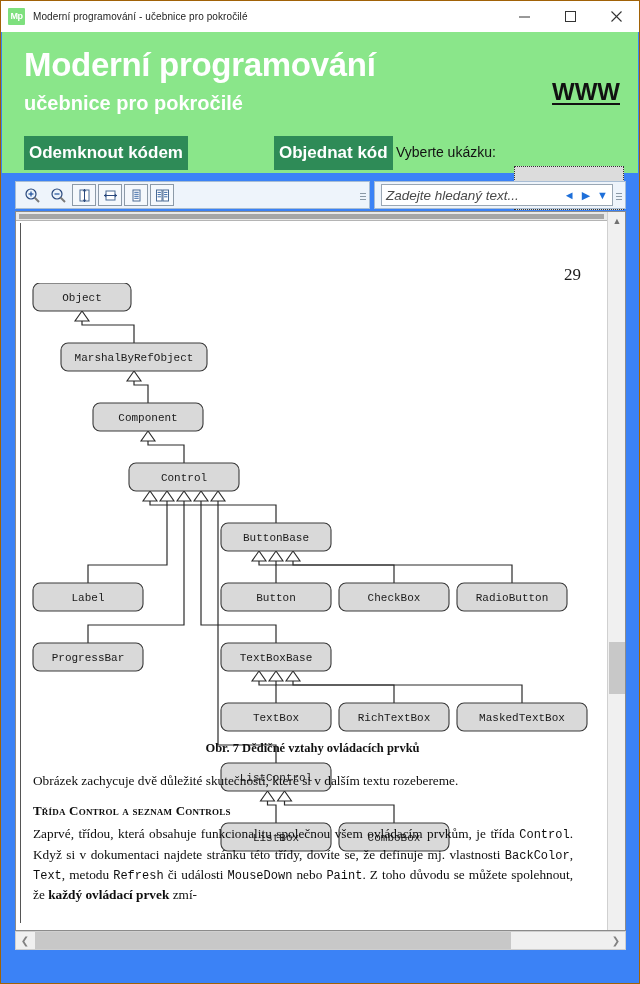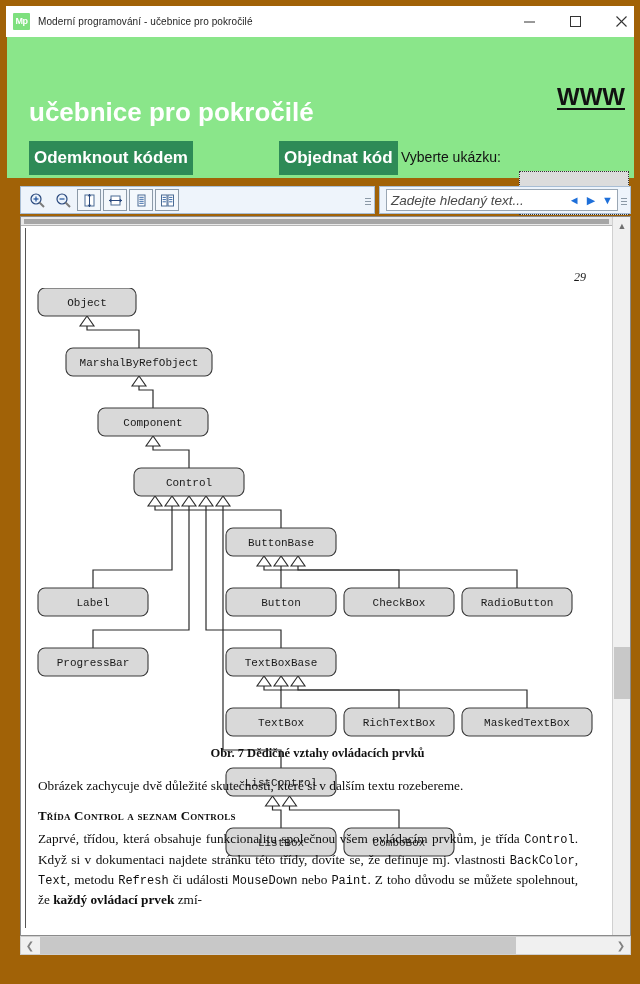--- a/index.html
+++ b/index.html
@@ -6,22 +6,22 @@
   html, body {
     margin: 0; padding: 0;
     width: 640px; height: 984px;
     overflow: hidden;
     font-family: "Liberation Sans", sans-serif;
     background: #ffffff;
   }
   #app {
     position: relative;
     width: 640px; height: 984px;
-    background: #a16207;
-    border: 6px solid #a16207;
+    background: #3b82f6;
+    border: 1px solid #a16207;
     overflow: hidden;
   }
 
   
   #titlebar {
     position: absolute; left: 0; top: 0;
     width: 638px; height: 31px;
     background: #ffffff;
     display: flex; align-items: center;
   }
@@ -50,21 +50,21 @@
     width: 636px; height: 141px;
     background: #8ae68a;
   }
   #brand-title {
     position: absolute; left: 22px; top: 14px;
     font-size: 33px; font-weight: bold; color: #ffffff;
     letter-spacing: -0.3px; white-space: nowrap;
   }
   #brand-sub {
     position: absolute; left: 22px; top: 60px;
-    font-size: 26px; font-weight: bold; color: #ffffff;
+    font-size: 20px; font-weight: bold; color: #ffffff;
     white-space: nowrap;
   }
   #www-link {
     position: absolute; right: 18px; top: 46px;
     font-size: 24px; font-weight: bold; color: #111111;
     text-decoration: underline; text-underline-offset: 3px;
     cursor: pointer;
   }
   .gbtn {
     position: absolute; top: 104px; height: 34px;
@@ -139,23 +139,22 @@
     background: #a6a6a6;
   }
   #page {
     position: absolute; left: 4px; top: 11px;
     width: 583px; height: 700px;
     background: #ffffff; border-left: 1px solid #555;
     overflow: hidden;
   }
   #page-number {
     position: absolute; right: 22px; top: 42px;
-    font-size: 12px; color: #1a1a1a;
+    font-size: 17px; color: #1a1a1a;
     font-family: "Liberation Serif", serif;
-    font-style: italic;
   }
 
   
   #vscroll {
     position: absolute; right: 0; top: 0; width: 18px; height: 720px;
     background: #f0f0f0; border-left: 1px solid #d0d0d0;
   }
   #vscroll .arr {
     width: 18px; height: 18px; display: flex;
     align-items: center; justify-content: center;
@@ -234,20 +233,21 @@
       <div class="wbtn">
         <svg width="13" height="13" viewBox="0 0 13 13">
             <line x1="1.5" y1="1.5" x2="11.5" y2="11.5" stroke="#333" stroke-width="1.1"></line>
             <line x1="11.5" y1="1.5" x2="1.5" y2="11.5" stroke="#333" stroke-width="1.1"></line>
           </svg>
       </div>
     </div>
   </div>
 
   <div id="header">
+    <div id="brand-title">Moderní programování</div>
     <div id="brand-sub">učebnice pro pokročilé</div>
     <div id="www-link">WWW</div>
     <div class="gbtn" id="btn-unlock">Odemknout kódem</div>
     <div class="gbtn" id="btn-order">Objednat kód</div>
     <div id="select-label">Vyberte ukázku:</div>
     <div id="chapter-select">Kapitola 2</div>
   </div>
 
   <div id="toolbar-row">
 

